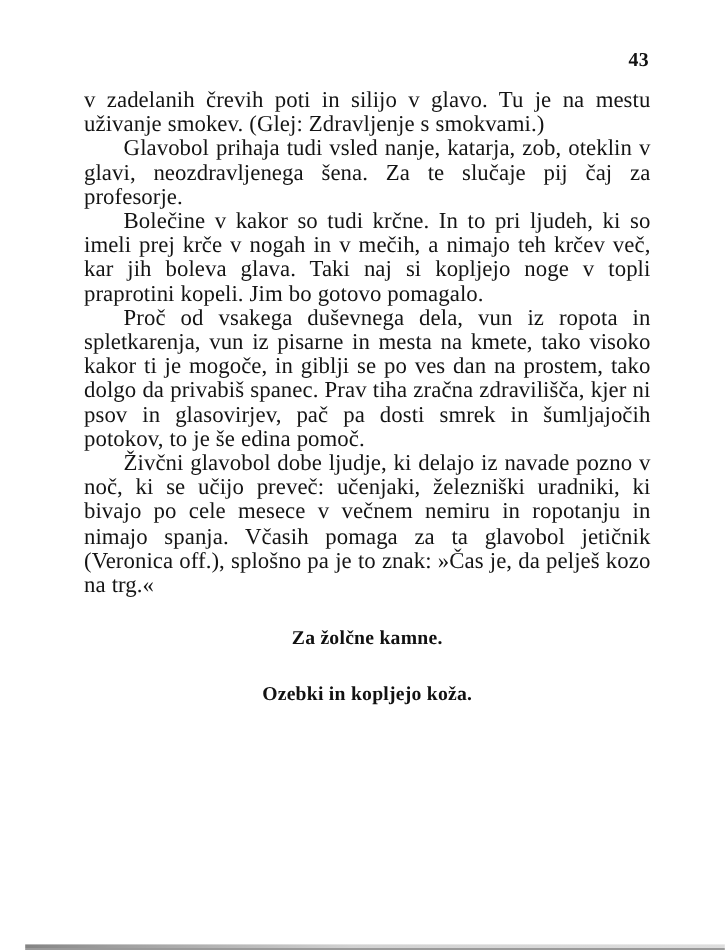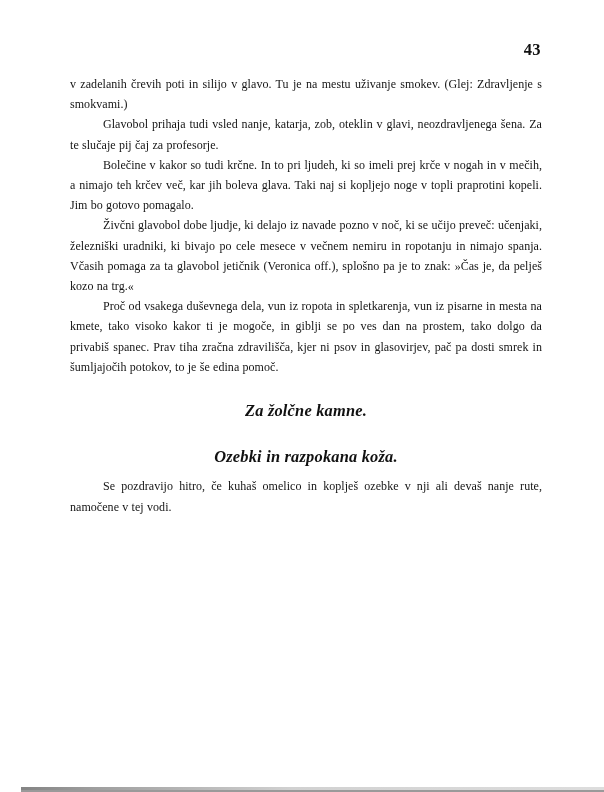--- a/index.html
+++ b/index.html
@@ -51,21 +51,21 @@
   .text-column {
     position: absolute;
     left: 49px;
     top: 74px;
     width: 472px;
   }
 
   p.body-par {
     margin: 0;
     padding: 0;
-    font-size: 12px;
+    font-size: 19px;
     line-height: 20.2px;
     text-align: justify;
     text-indent: 33px;
     color: #141414;
     letter-spacing: 0.05px;
     word-spacing: 0.2px;
     hyphens: none;
   }
 
   p.body-par.no-indent {
@@ -78,21 +78,20 @@
 
   h2.section-heading {
     margin: 0;
     padding: 0;
     font-size: 16.4px;
     line-height: 20.2px;
     font-weight: bold;
     text-align: center;
     color: #111111;
     letter-spacing: 0.2px;
-    font-style: italic;
   }
 
   .gap-before-heading { height: 24px; }
   .gap-after-heading  { height: 9px; }
   .gap-before-heading-2 { height: 17px; }
   .gap-after-heading-2  { height: 9px; }
 
   
   .scan-edge-bottom {
     position: absolute;
@@ -122,37 +121,36 @@
     <div class="folio">43</div>
 
     <div class="text-column">
 
       <p class="body-par no-indent">v zadelanih črevih poti in silijo v glavo. Tu je na mestu uživanje smokev. (Glej: Zdravljenje s smokvami.)</p>
 
       <p class="body-par">Glavobol prihaja tudi vsled nanje, katarja, zob, oteklin v glavi, neozdravljenega šena. Za te slučaje pij čaj za profesorje.</p>
 
       <p class="body-par">Bolečine v kakor so tudi krčne. In to pri ljudeh, ki so imeli prej krče v nogah in v mečih, a nimajo teh krčev več, kar jih boleva glava. Taki naj si kopljejo noge v topli praprotini kopeli. Jim bo gotovo pomagalo.</p>
 
+      <p class="body-par">Proč od vsakega duševnega dela, vun iz ropota in spletkarenja, vun iz pisarne in mesta na kmete, tako visoko kakor ti je mogoče, in giblji se po ves dan na prostem, tako dolgo da privabiš spanec. Prav tiha zračna zdravilišča, kjer ni psov in glasovirjev, pač pa dosti smrek in šumljajočih potokov, to je še edina pomoč.</p>
+
       <p class="body-par">Živčni glavobol dobe ljudje, ki delajo iz navade pozno v noč, ki se učijo preveč: učenjaki, železniški uradniki, ki bivajo po cele mesece v večnem nemiru in ropotanju in nimajo spanja. Včasih pomaga za ta glavobol jetičnik (Veronica off.), splošno pa je to znak: »Čas je, da pelješ kozo na trg.«</p>
-
-      <p class="body-par">Proč od vsakega duševnega dela, vun iz ropota in spletkarenja, vun iz pisarne in mesta na kmete, tako visoko kakor ti je mogoče, in giblji se po ves dan na prostem, tako dolgo da privabiš spanec. Prav tiha zračna zdravilišča, kjer ni psov in glasovirjev, pač pa dosti smrek in šumljajočih potokov, to je še edina pomoč.</p>
 
       <div class="gap-before-heading"></div>
 
       <h2 class="section-heading">Za žolčne kamne.</h2>
 
       <div class="gap-after-heading"></div>
 
 
       <div class="gap-before-heading-2"></div>
 
-      <h2 class="section-heading">Ozebki in razpokana koža.</h2>
+      <h2 class="section-heading">Ozebki in kopljejo koža.</h2>
 
       <div class="gap-after-heading-2"></div>
 
-      <p class="body-par">Se pozdravijo hitro, če kuhaš omelico in koplješ ozebke v nji ali devaš nanje rute, namočene v tej vodi.</p>
 
     </div>
   </div>
 
   <div class="scan-edge-right"></div>
   <div class="scan-edge-bottom"></div>
 </div>
 
 </body></html>

